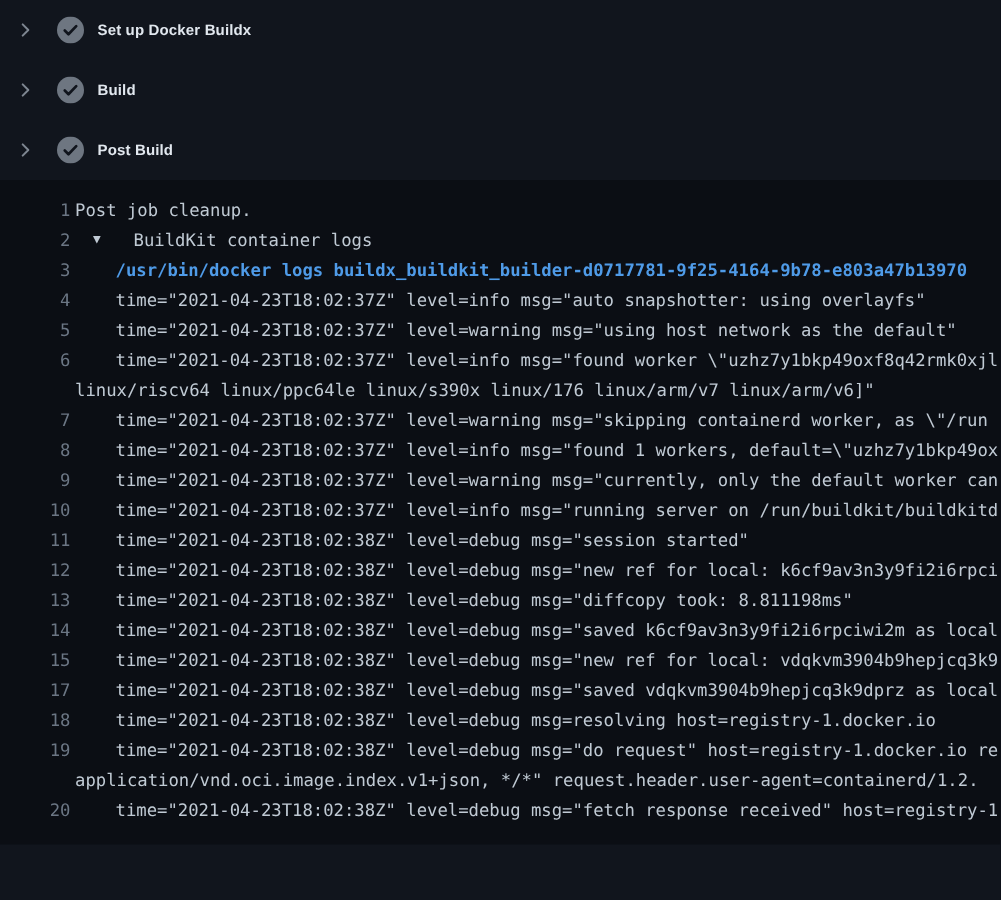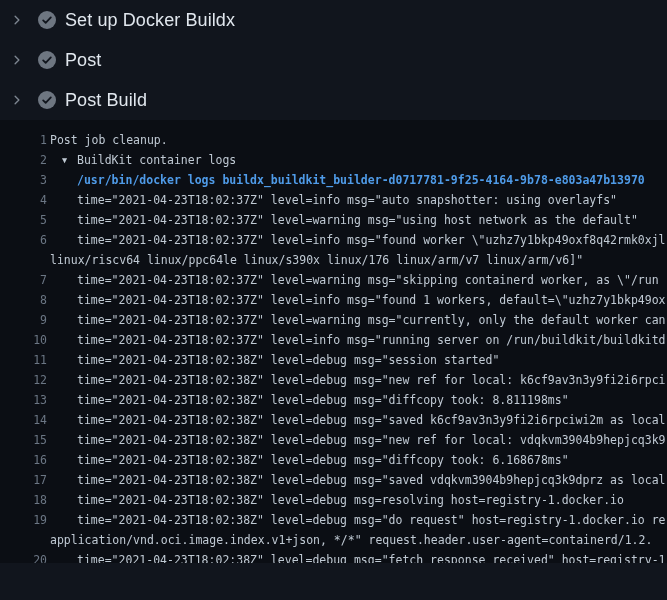--- a/index.html
+++ b/index.html
@@ -18,31 +18,31 @@
   body{background:var(--steps-bg);font-family:"Liberation Sans",sans-serif;}
   .viewport{width:667px;height:600px;overflow:hidden;background:var(--steps-bg);}
   .step{height:40px;display:flex;align-items:center;padding-left:10px;cursor:pointer;}
   .step.expanded{height:37px;background:var(--header-bg);}
   .chev{width:14px;height:14px;flex:0 0 14px;margin-right:14px;display:flex;align-items:center;justify-content:center;}
   .chev svg{display:block;}
   .step .chev-down{display:none;}
   .step.expanded .chev-down{display:block;}
   .check{width:18px;height:18px;flex:0 0 18px;margin-right:9px;}
   .check svg{display:block;width:18px;height:18px;}
-  .step-label{font-size:18px;color:var(--label);letter-spacing:.1px;}
+  .step-label{font-size:10px;color:var(--label);letter-spacing:.1px;font-weight:bold;}
   .step.expanded .step-label{color:var(--label-active);}
   .console{height:443px;background:var(--console-bg);padding-top:10px;overflow:hidden;}
   .log-row{height:20px;display:flex;align-items:center;overflow:hidden;white-space:pre;
            font-family:"DejaVu Sans Mono","Liberation Mono",monospace;font-size:11.5px;color:var(--log-text);}
   .ln{flex:0 0 47px;text-align:right;color:var(--line-num);cursor:pointer;}
   .tri{display:none;}
   .k-group .tri{display:inline-block;width:15px;margin-left:15px;font-size:8.5px;color:var(--log-text);cursor:pointer;}
   .txt{white-space:pre;}
   .k-plain .txt,.k-wrap .txt{margin-left:3px;}
-  .k-group .txt{margin-left:0;text-align:center;}
+  .k-group .txt{margin-left:12px;text-align:center;}
   .k-detail .txt{margin-left:30px;}
   .k-command .txt{margin-left:30px;color:var(--cmd-blue);font-weight:600;}
 </style>
 </head>
 <body>
 
 <div class="viewport">
   <div id="steps">
       <div class="step">
     <span class="chev chev-right">
@@ -65,21 +65,21 @@
             <path d="M5.5 3l5 5-5 5" stroke="#7d8590" stroke-width="1.8" fill="none" stroke-linecap="round" stroke-linejoin="round"></path>
           </svg>
     </span>
 
     <span class="check">
       <svg viewBox="0 0 16 16">
             <circle cx="8" cy="8" r="8" fill="#6e7681"></circle>
             <path d="M4.6 8.3l2.2 2.2 4.6-4.8" stroke="#11151d" stroke-width="1.6" fill="none" stroke-linecap="round" stroke-linejoin="round"></path>
           </svg>
     </span>
-    <span class="step-label">Post</span>
+    <span class="step-label">Build</span>
   </div>
       <div class="step">
     <span class="chev chev-right">
       <svg width="12" height="12" viewBox="0 0 16 16">
             <path d="M5.5 3l5 5-5 5" stroke="#7d8590" stroke-width="1.8" fill="none" stroke-linecap="round" stroke-linejoin="round"></path>
           </svg>
     </span>
 
     <span class="check">
       <svg viewBox="0 0 16 16">
@@ -165,25 +165,20 @@
     <span class="ln">14</span>
     
     <span class="txt">time="2021-04-23T18:02:38Z" level=debug msg="saved k6cf9av3n3y9fi2i6rpciwi2m as local</span>
   </div>
       <div class="log-row k-detail">
     <span class="ln">15</span>
     
     <span class="txt">time="2021-04-23T18:02:38Z" level=debug msg="new ref for local: vdqkvm3904b9hepjcq3k9</span>
   </div>
       <div class="log-row k-detail">
-    <span class="ln">16</span>
-    
-    <span class="txt">time="2021-04-23T18:02:38Z" level=debug msg="diffcopy took: 6.168678ms"</span>
-  </div>
-      <div class="log-row k-detail">
     <span class="ln">17</span>
     
     <span class="txt">time="2021-04-23T18:02:38Z" level=debug msg="saved vdqkvm3904b9hepjcq3k9dprz as local</span>
   </div>
       <div class="log-row k-detail">
     <span class="ln">18</span>
     
     <span class="txt">time="2021-04-23T18:02:38Z" level=debug msg=resolving host=registry-1.docker.io</span>
   </div>
       <div class="log-row k-detail">

